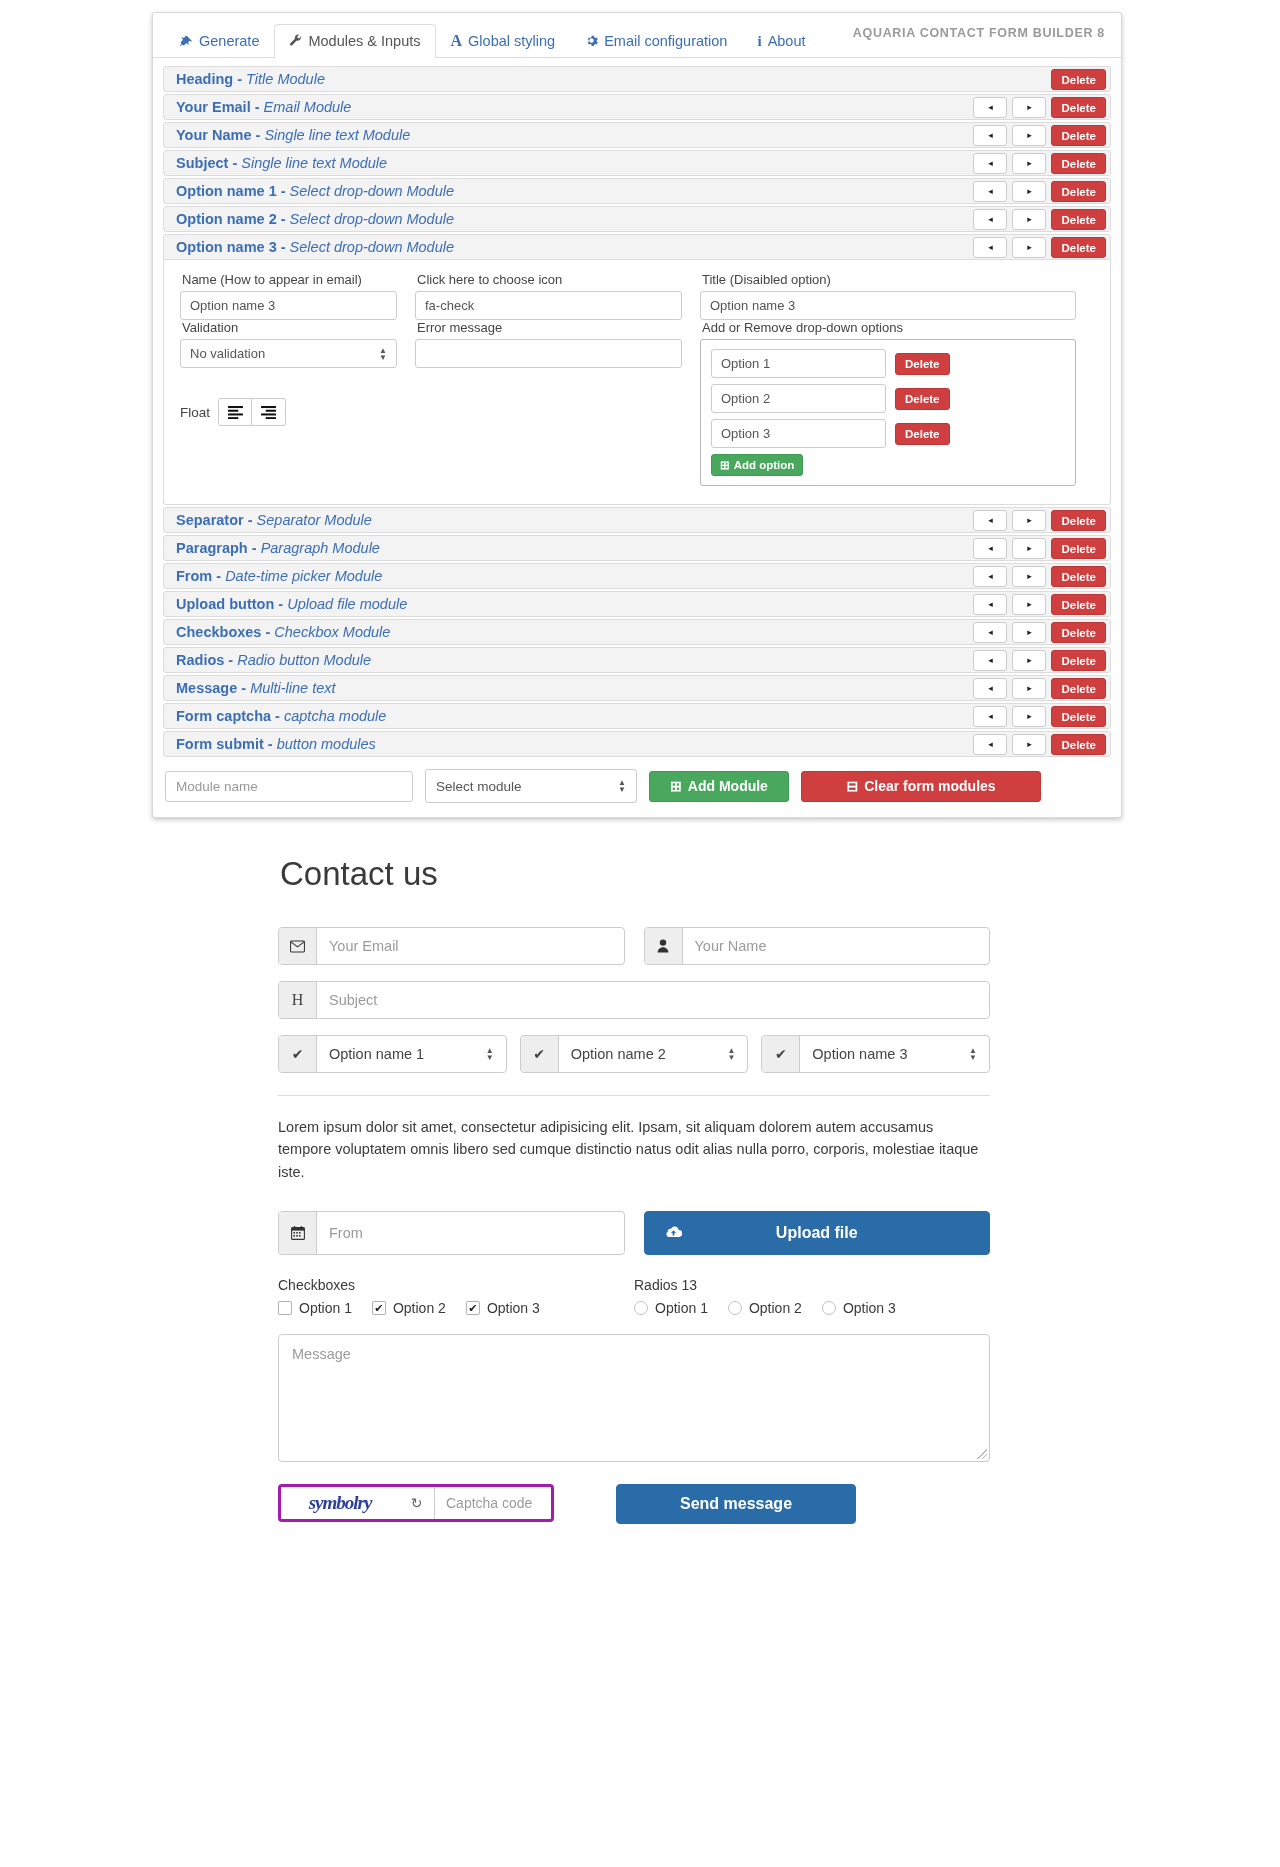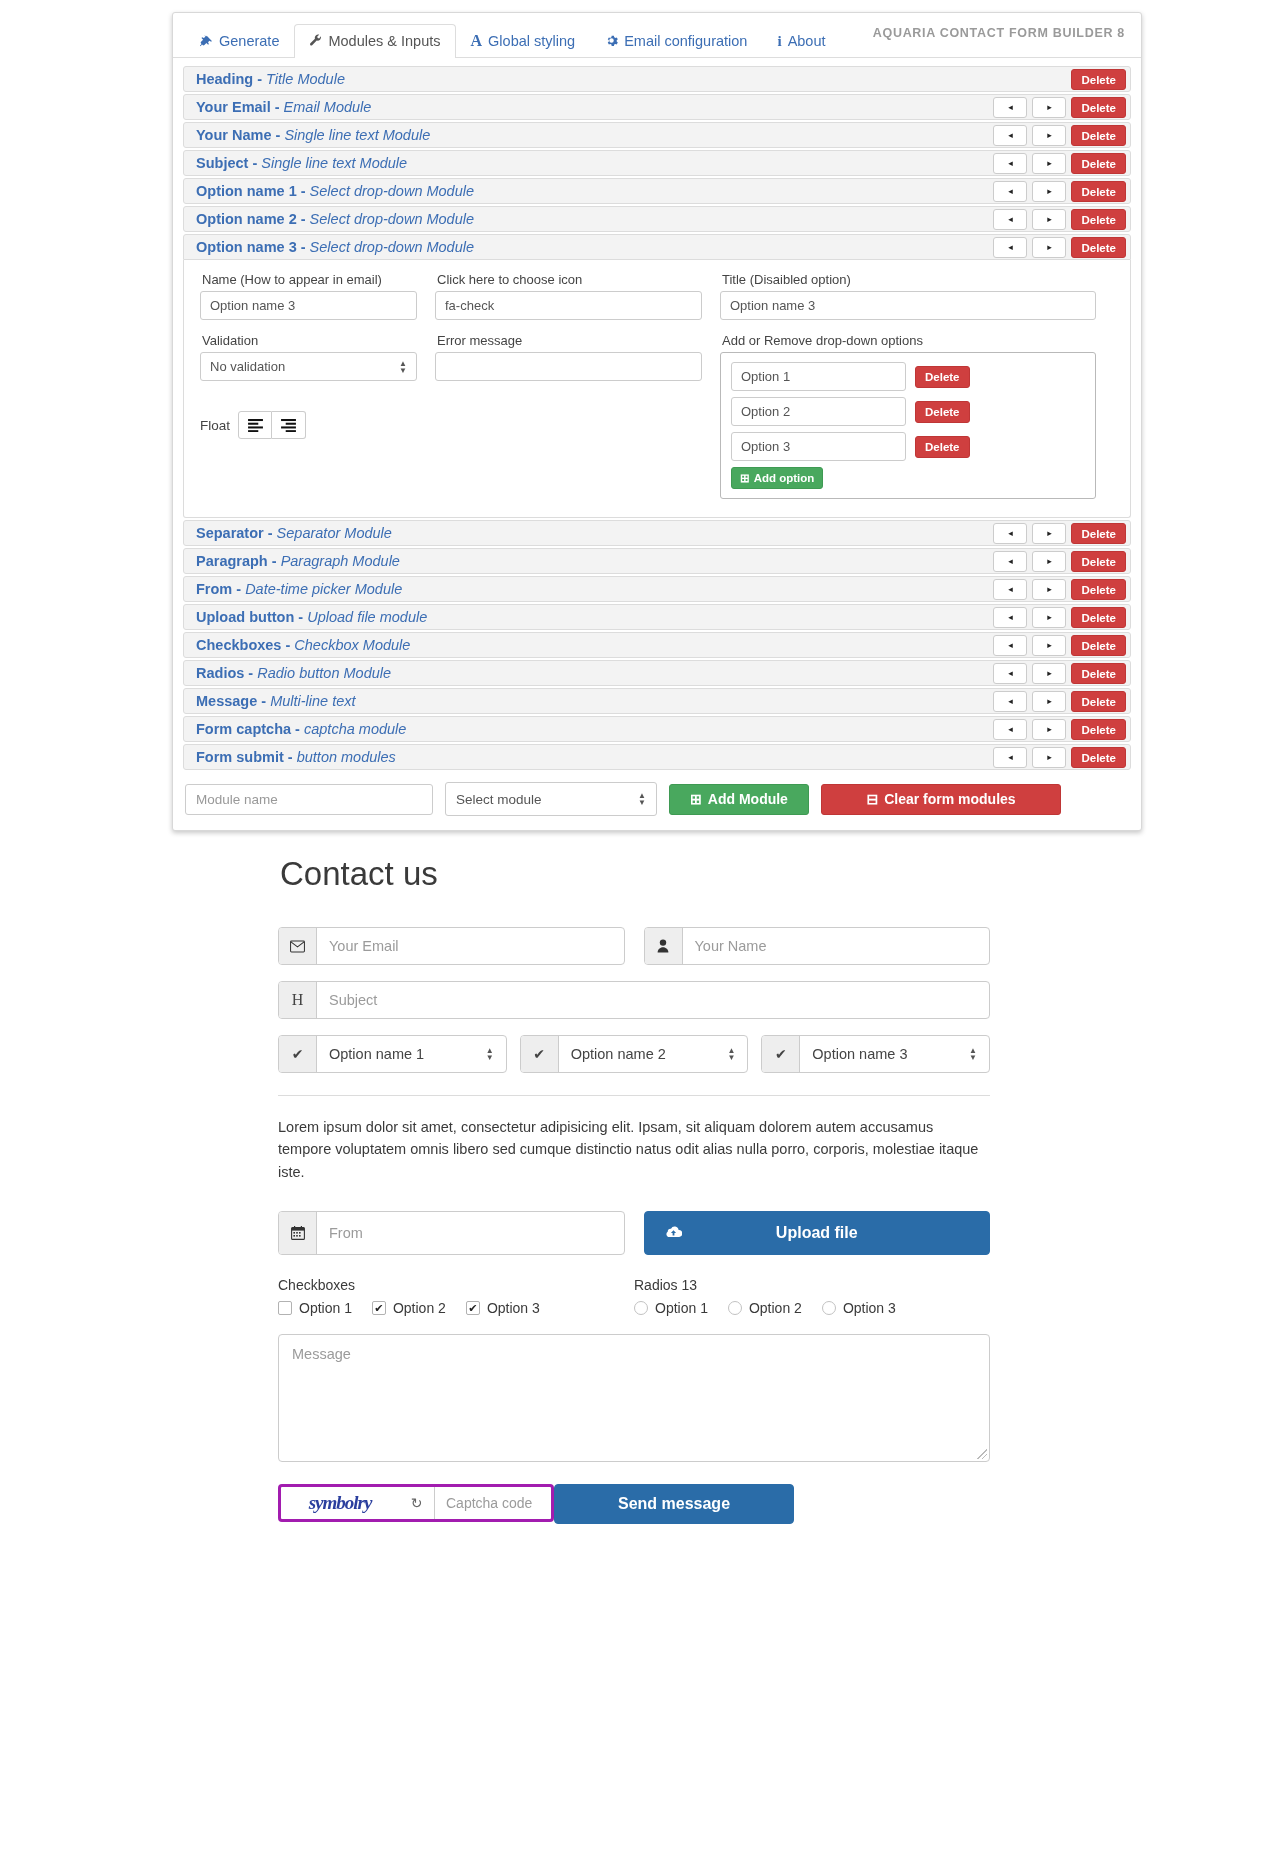--- a/index.html
+++ b/index.html
@@ -8,21 +8,21 @@
     width:1280px; height:1867px;
     background:#ffffff;
     font-family:"Liberation Sans", sans-serif;
     font-size:14px;
     color:#333;
     -webkit-font-smoothing:antialiased;
   }
 
   
   .builder-wrap {
-    position:absolute; left:172px; top:12px; width:970px;
+    position:absolute; left:152px; top:12px; width:970px;
     background:#fff;
     border:1px solid #d8d8d8;
     border-radius:3px;
     box-shadow:0 2px 5px rgba(0,0,0,0.22);
     padding:0 0 10px 0;
   }
   .tabbar {
     position:relative;
     height:45px;
     border-bottom:1px solid #ddd;
@@ -89,21 +89,21 @@
     background:#fff;
     padding:12px 16px 18px 16px;
     margin-bottom:2px;
     display:flex; gap:0;
   }
   .exp-col { padding-right:18px; }
   .exp-col.c1 { width:235px; }
   .exp-col.c2 { width:285px; }
   .exp-col.c3 { width:calc(100% - 520px); }
   .fld-label { font-size:13px; color:#444; margin:0 0 4px 2px; }
-  .fld-label.mt { margin-top:13px; }
+  .fld-label.mt { }
   .txtin {
     width:100%; height:29px;
     border:1px solid #ccc; border-radius:3px;
     background:#fff; padding:0 9px;
     font-family:"Liberation Sans", sans-serif; font-size:13px; color:#555;
     display:flex; align-items:center;
   }
   .selin {
     width:100%; height:29px;
     border:1px solid #ccc; border-radius:3px; background:#fff;
@@ -241,20 +241,21 @@
     width:118px; display:flex; align-items:center; justify-content:center;
     font-family:"Liberation Serif", serif; font-weight:bold; font-style:italic;
     font-size:19px; color:#2b3f9e; letter-spacing:-1px;
   }
   .cap-reload {
     width:36px; display:flex; align-items:center; justify-content:center;
     font-size:14px; color:#666; border-right:1px solid #ccc;
   }
   .cap-in { flex:1; display:flex; align-items:center; padding:0 11px; font-size:14px; color:#9b9b9b; }
   .btn-send {
+    margin-left:62px;
     width:240px; height:40px; background:#2a6ca8; border:1px solid #2a6ca8;
     border-radius:4px; color:#fff; font-size:16px; font-weight:bold;
     display:flex; align-items:center; justify-content:center; cursor:pointer;
   }
 </style>
 </head>
 <body>
 
 <div class="builder-wrap">
 

